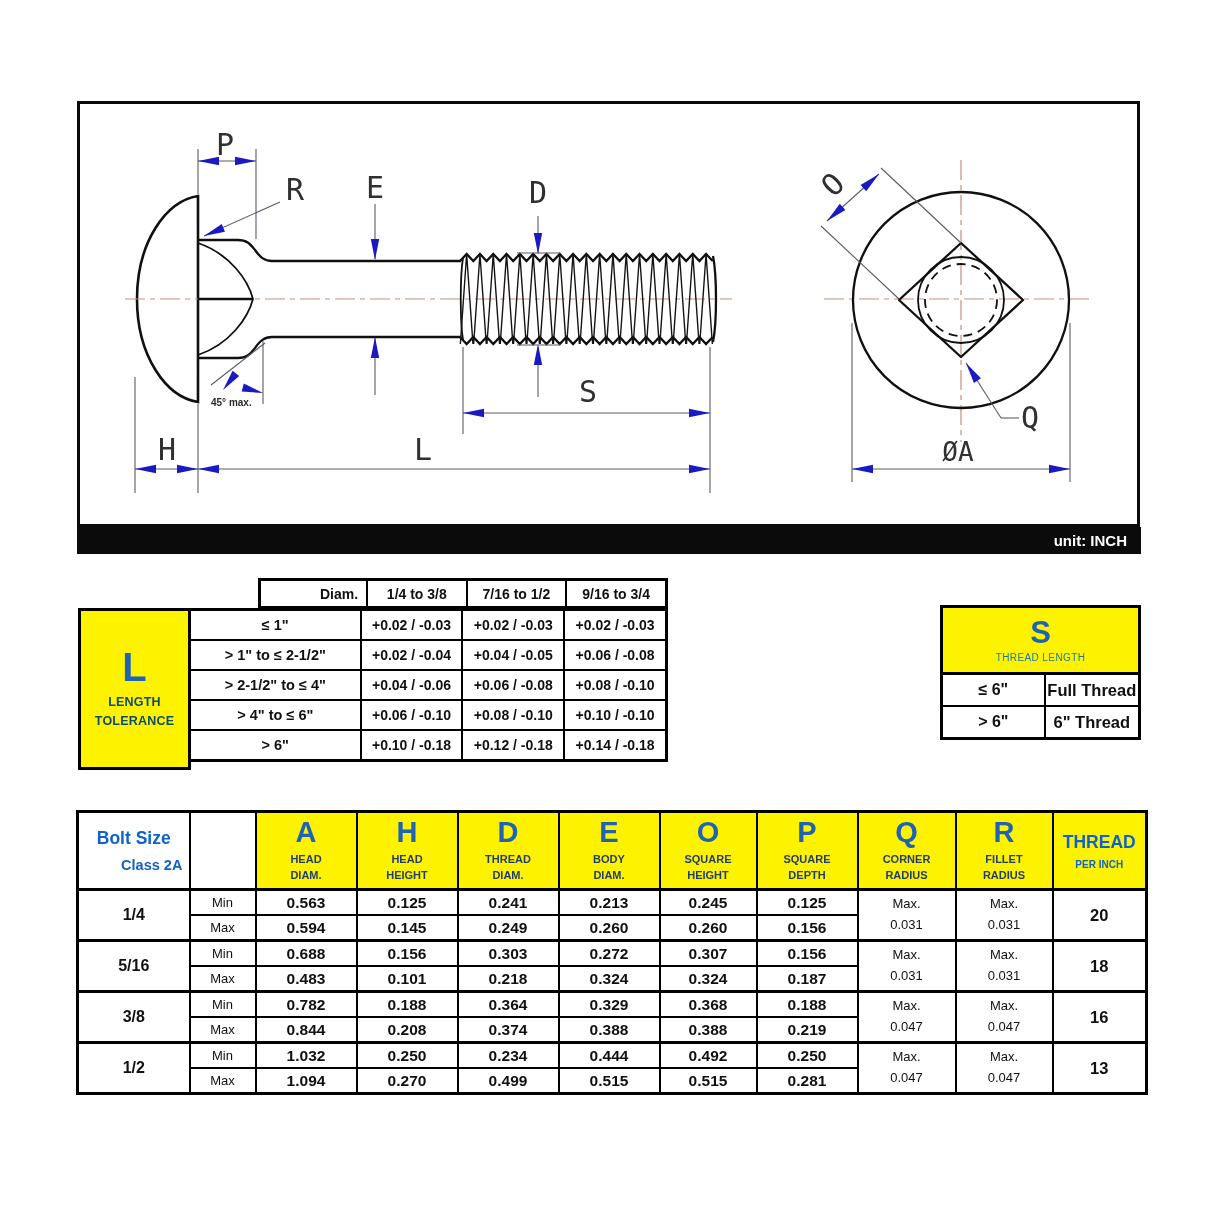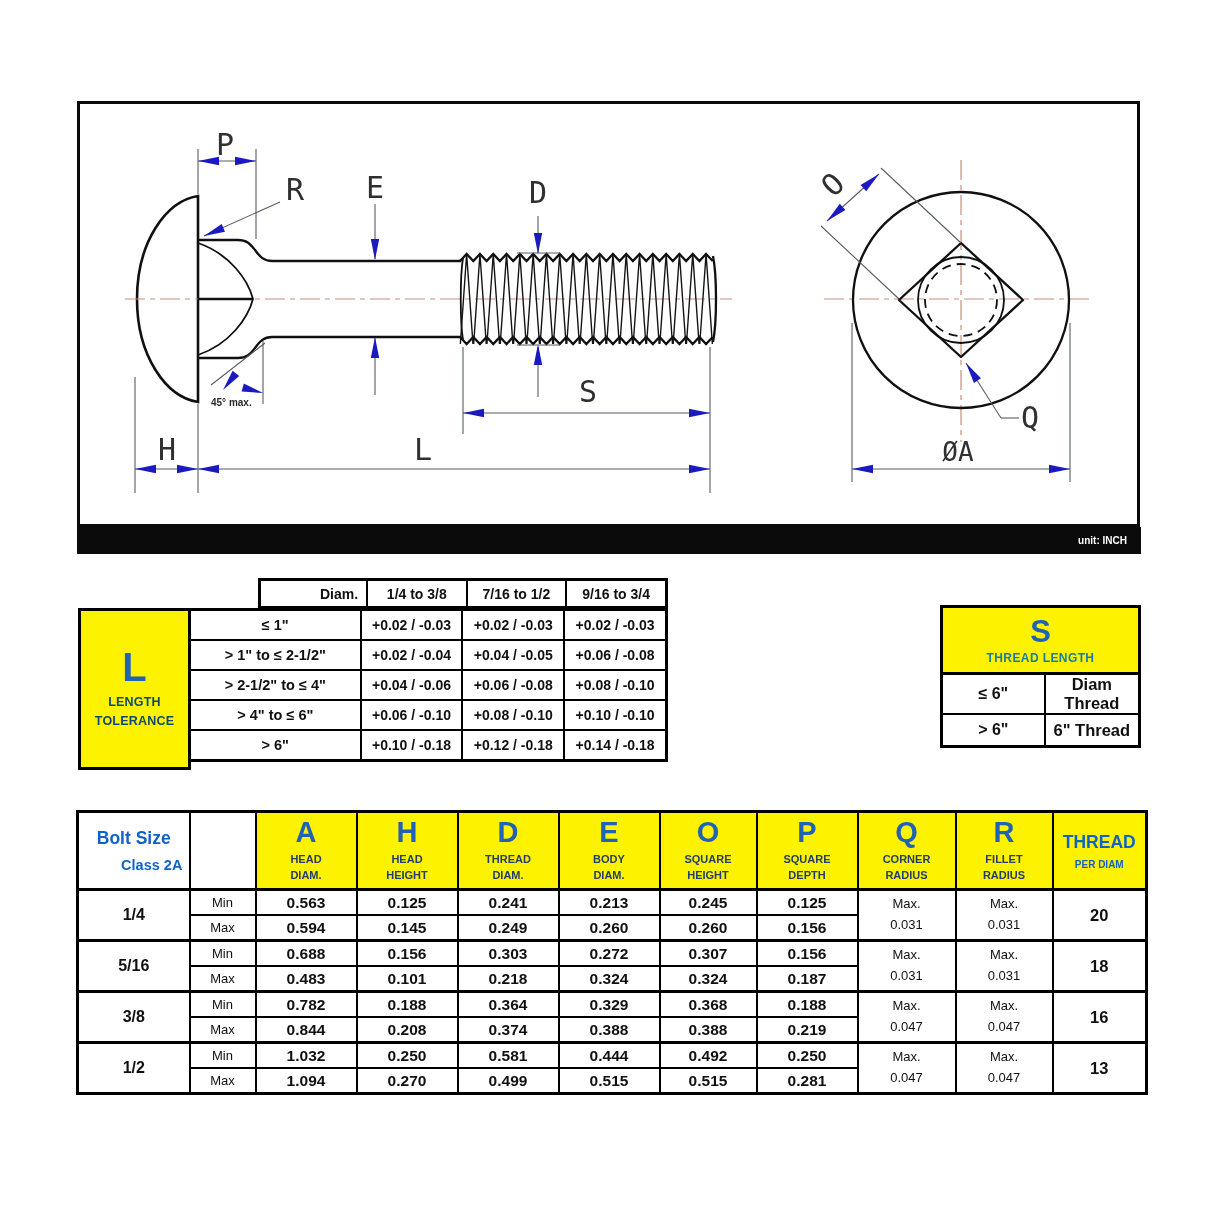--- a/index.html
+++ b/index.html
@@ -1,21 +1,21 @@
 <!DOCTYPE html>
 <html><head>
 <meta charset="utf-8">
 <style>
   html,body{margin:0;padding:0;background:#fff;}
   .page{position:relative;width:1214px;height:1214px;background:#fff;font-family:"Liberation Sans",sans-serif;overflow:hidden;}
 
   
   .diagram-box{position:absolute;left:77px;top:101px;width:1063px;height:426px;border:3px solid #0a0a0a;box-sizing:border-box;background:#fff;}
   .diagram-box svg{position:absolute;left:0;top:0;}
-  .unit-bar{position:absolute;left:77px;top:527px;width:1064px;height:27px;background:#0b0b0b;color:#fff;display:flex;align-items:center;justify-content:flex-end;padding-right:14px;box-sizing:border-box;font-size:10px;font-weight:bold;}
+  .unit-bar{position:absolute;left:77px;top:527px;width:1064px;height:27px;background:#0b0b0b;color:#fff;display:flex;align-items:center;justify-content:flex-end;padding-right:14px;box-sizing:border-box;font-size:15px;font-weight:bold;}
 
   
   .outline{stroke:#101010;stroke-width:2.6;fill:#fff;}
   .bline{stroke:#101010;stroke-width:2.3;fill:none;}
   .tline{stroke:#101010;stroke-width:1.8;fill:none;}
   .dim{stroke:#575c66;stroke-width:1.1;fill:none;}
   .arr{fill:#1A1AC0;stroke:none;}
   .hatch{stroke:#141414;stroke-width:1.4;fill:none;}
   .cl{stroke:#c5907c;stroke-width:1.2;fill:none;stroke-dasharray:20 5 5 5;}
   .cad{font-family:"DejaVu Sans Mono",monospace;fill:#303030;font-size:30px;}
@@ -36,21 +36,21 @@
   .lt-body td.range{font-size:14.5px;font-weight:bold;}
   .lt-body td.tol{font-size:14px;font-weight:600;}
   .lt-yellow{position:absolute;left:0;top:30px;width:113px;height:162px;background:#FDF301;border:3px solid #000;box-sizing:border-box;display:flex;flex-direction:column;align-items:center;justify-content:center;z-index:2;}
   .lt-yellow .big{color:#2063B4;font-size:40px;font-weight:bold;line-height:1;}
   .lt-yellow .cap{color:#0c4a6e;font-size:12.5px;font-weight:bold;line-height:1.55;margin-top:6px;letter-spacing:.2px;text-align:center;}
 
   
   .st-wrap{position:absolute;left:940px;top:605px;width:201px;}
   .st-header{height:70px;background:#FDF301;border:3px solid #000;box-sizing:border-box;display:flex;flex-direction:column;align-items:center;justify-content:center;}
   .st-header .big{color:#2063B4;font-size:31px;font-weight:bold;line-height:1;}
-  .st-header .cap{color:#1B7A9E;font-size:12px;font-weight:bold;margin-top:4px;letter-spacing:.4px;}
+  .st-header .cap{color:#1B7A9E;font-size:10px;font-weight:normal;margin-top:4px;letter-spacing:.4px;}
   .st-table{border:3px solid #000;margin-top:-3px;}
   .st-table td{height:30px;}
   .st-table td.range{font-size:16px;font-weight:600;}
   .st-table td.val{font-size:16.5px;font-weight:bold;}
 
   
   .spec{position:absolute;left:76px;top:810px;border:3px solid #000;}
   .spec tr.hd td{height:75px;}
   .spec td.hcell{background:#FDF301;}
   .hletter{font-size:29px;font-weight:bold;color:#2063B4;line-height:1.05;}
@@ -218,21 +218,21 @@
 
   <div class="st-wrap">
     <div class="st-header">
       <div class="big">S</div>
       <div class="cap">THREAD LENGTH</div>
     </div>
     <table class="st-table">
       <tbody>
           <tr>
         <td class="range" style="width:102px">≤ 6"</td>
-        <td class="val" style="width:93px">Diam Thread</td>
+        <td class="val" style="width:93px">Full Thread</td>
       </tr>
       <tr>
         <td class="range">&gt; 6"</td>
         <td class="val">6" Thread</td>
       </tr>
     </tbody>
       </table>
   </div>
 
   <table class="spec">
@@ -307,21 +307,21 @@
           </td>
       <td class="hcell">
             <div class="hletter">R</div>
             <div class="hcap">
               <div>FILLET</div>
               <div>RADIUS</div>
             </div>
           </td>
       <td class="hcell">
             <div class="thl1">THREAD</div>
-            <div class="thl2">PER DIAM</div>
+            <div class="thl2">PER INCH</div>
           </td>
     </tr>
 
     <tr class="r gs">
       <td class="size" rowspan="2">1/4</td>
       <td class="mm">Min</td>
       <td class="num">0.563</td>
       <td class="num">0.125</td>
       <td class="num">0.241</td>
       <td class="num">0.213</td>
@@ -403,21 +403,21 @@
       <td class="num">0.388</td>
       <td class="num">0.388</td>
       <td class="num">0.219</td>
     </tr>
 
     <tr class="r gs">
       <td class="size" rowspan="2">1/2</td>
       <td class="mm">Min</td>
       <td class="num">1.032</td>
       <td class="num">0.250</td>
-      <td class="num">0.581</td>
+      <td class="num">0.234</td>
       <td class="num">0.444</td>
       <td class="num">0.492</td>
       <td class="num">0.250</td>
       <td class="qr" rowspan="2">
             <div>Max.</div>
             <div>0.047</div>
           </td>
       <td class="qr" rowspan="2">
             <div>Max.</div>
             <div>0.047</div>

